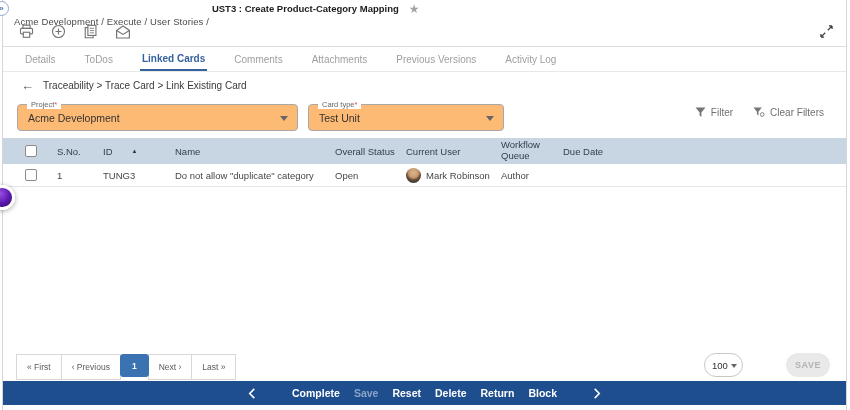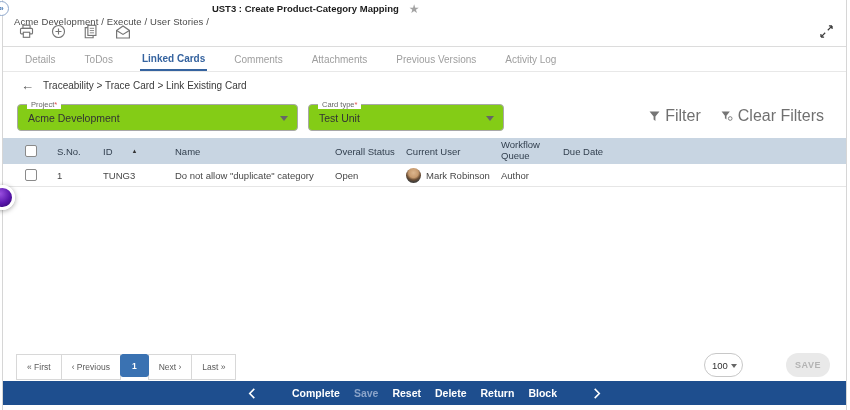--- a/index.html
+++ b/index.html
@@ -30,32 +30,32 @@
   .tab.active { color:#35639f; font-weight:bold; border-bottom:2px solid #35639f; }
 
   
   .subnav-row { height:26px; display:flex; align-items:center; gap:9px; padding-left:18px; }
   .back-arrow { font-size:13px; color:#555; cursor:pointer; line-height:1; }
   .trail { font-size:10px; color:#3a3a3a; }
 
   
   .filter-row { position:relative; height:36px; }
   .mselect { position:absolute; top:6px; height:27px; border:1px solid #a8a8a8; border-radius:4px;
-             background:#84cc16; display:flex; align-items:center; cursor:pointer; }
+             background:#fdba74; display:flex; align-items:center; cursor:pointer; }
   .mselect .val { font-size:10.5px; color:#333; padding-left:10px; }
   .mselect .lab { position:absolute; top:-5px; left:9px; background:#fff; padding:0 4px;
                   font-size:7.5px; color:#666; }
   .mselect .lab .req { color:#e05252; }
   .mselect .caret { position:absolute; right:9px; top:11px; width:0; height:0;
                     border-left:4px solid transparent; border-right:4px solid transparent;
                     border-top:5px solid #666; }
   .sel-project { left:14px; width:281px; }
   .sel-cardtype { left:305px; width:196px; }
   .filter-actions { position:absolute; right:22px; top:9px; display:flex; gap:20px; }
-  .fbtn { display:flex; align-items:center; gap:5px; font-size:16px; color:#707070; cursor:pointer; }
+  .fbtn { display:flex; align-items:center; gap:5px; font-size:10px; color:#707070; cursor:pointer; }
 
   
   .grid-table { margin-top:4px; }
   .trow, .thead { display:grid; grid-template-columns:40px 46px 72px 160px 71px 95px 62px 1fr;
                   align-items:center; padding-left:14px; }
   .thead { background:#c8d5e2; height:26px; font-size:9.5px; color:#33404f; }
   .trow { height:23px; border-bottom:1px solid #e6e6e6; font-size:9.5px; color:#474747; background:#fff; }
   .checkbox { width:12px; height:12px; border:1px solid #8a8a8a; border-radius:2px; background:#fff;
               margin-left:8px; cursor:pointer; display:block; }
   .col-id { display:flex; align-items:center; gap:19px; }

